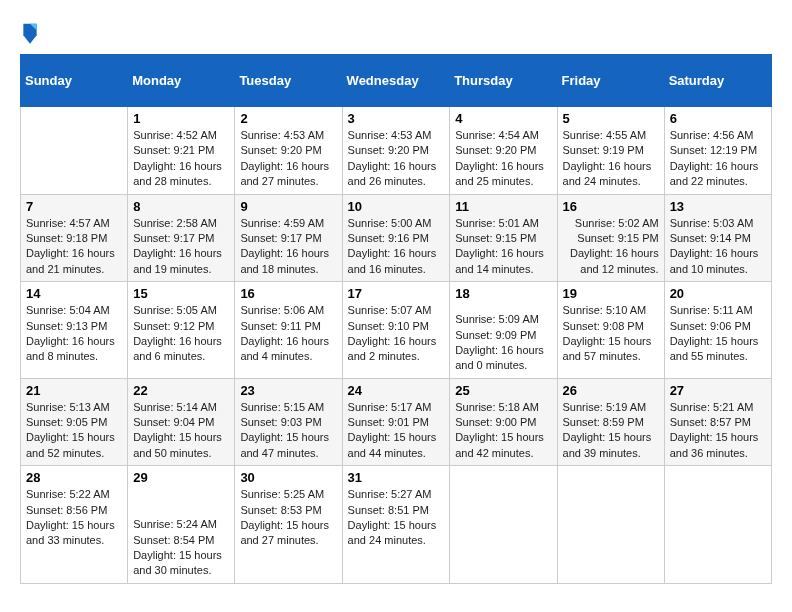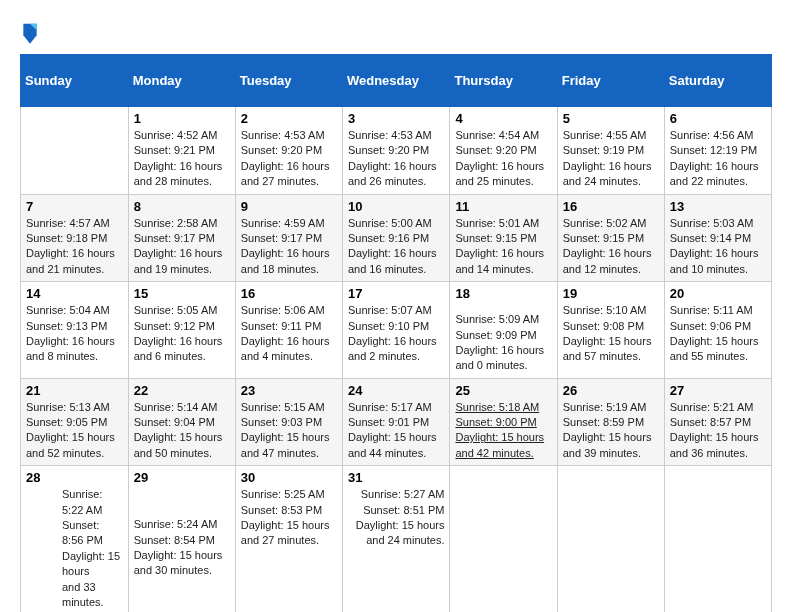--- a/index.html
+++ b/index.html
@@ -195,21 +195,21 @@
         </td>
         <td>
           <span class="day-number">11</span>
           <div class="cell-content" style="white-space: pre-line;">Sunrise: 5:01 AM
 Sunset: 9:15 PM
 Daylight: 16 hours
 and 14 minutes.</div>
         </td>
         <td>
           <span class="day-number">16</span>
-          <div class="cell-content" style="white-space: pre-line;">Sunrise: 5:02 AM
+          <div class="cell-content" style="white-space: pre-line; text-align: right;">Sunrise: 5:02 AM
 Sunset: 9:15 PM
 Daylight: 16 hours
 and 12 minutes.</div>
         </td>
         <td>
           <span class="day-number">13</span>
           <div class="cell-content" style="white-space: pre-line;">Sunrise: 5:03 AM
 Sunset: 9:14 PM
 Daylight: 16 hours
 and 10 minutes.</div>
@@ -290,21 +290,21 @@
         </td>
         <td>
           <span class="day-number">24</span>
           <div class="cell-content" style="white-space: pre-line;">Sunrise: 5:17 AM
 Sunset: 9:01 PM
 Daylight: 15 hours
 and 44 minutes.</div>
         </td>
         <td>
           <span class="day-number">25</span>
-          <div class="cell-content" style="white-space: pre-line; text-decoration: underline;">Sunrise: 5:18 AM
+          <div class="cell-content" style="white-space: pre-line;">Sunrise: 5:18 AM
 Sunset: 9:00 PM
 Daylight: 15 hours
 and 42 minutes.</div>
         </td>
         <td>
           <span class="day-number">26</span>
           <div class="cell-content" style="white-space: pre-line;">Sunrise: 5:19 AM
 Sunset: 8:59 PM
 Daylight: 15 hours
 and 39 minutes.</div>
@@ -313,42 +313,42 @@
           <span class="day-number">27</span>
           <div class="cell-content" style="white-space: pre-line;">Sunrise: 5:21 AM
 Sunset: 8:57 PM
 Daylight: 15 hours
 and 36 minutes.</div>
         </td>
       </tr>
       <tr>
         <td>
           <span class="day-number">28</span>
-          <div class="cell-content" style="white-space: pre-line; margin-left: 36px;">Sunrise: 5:22 AM
+          <div class="cell-content" style="white-space: pre-line;">Sunrise: 5:22 AM
 Sunset: 8:56 PM
 Daylight: 15 hours
 and 33 minutes.</div>
         </td>
         <td>
           <span class="day-number">29</span>
           <div class="cell-content" style="white-space: pre-line; margin-top: 32px;">Sunrise: 5:24 AM
 Sunset: 8:54 PM
 Daylight: 15 hours
 and 30 minutes.</div>
         </td>
         <td>
           <span class="day-number">30</span>
           <div class="cell-content" style="white-space: pre-line;">Sunrise: 5:25 AM
 Sunset: 8:53 PM
 Daylight: 15 hours
 and 27 minutes.</div>
         </td>
         <td>
           <span class="day-number">31</span>
-          <div class="cell-content" style="white-space: pre-line; text-align: right;">Sunrise: 5:27 AM
+          <div class="cell-content" style="white-space: pre-line;">Sunrise: 5:27 AM
 Sunset: 8:51 PM
 Daylight: 15 hours
 and 24 minutes.</div>
         </td>
         <td class="empty-cell"></td>
         <td class="empty-cell"></td>
         <td class="empty-cell"></td>
       </tr>
     </tbody>
 </table>

